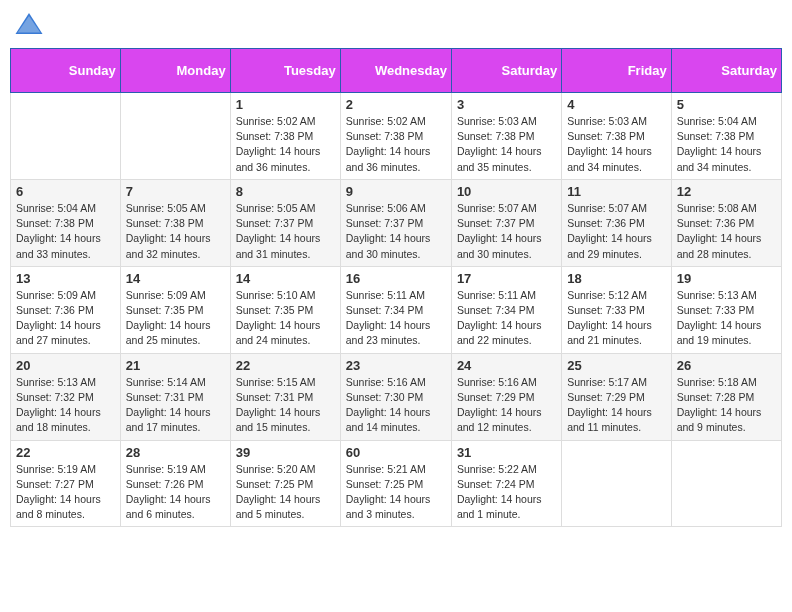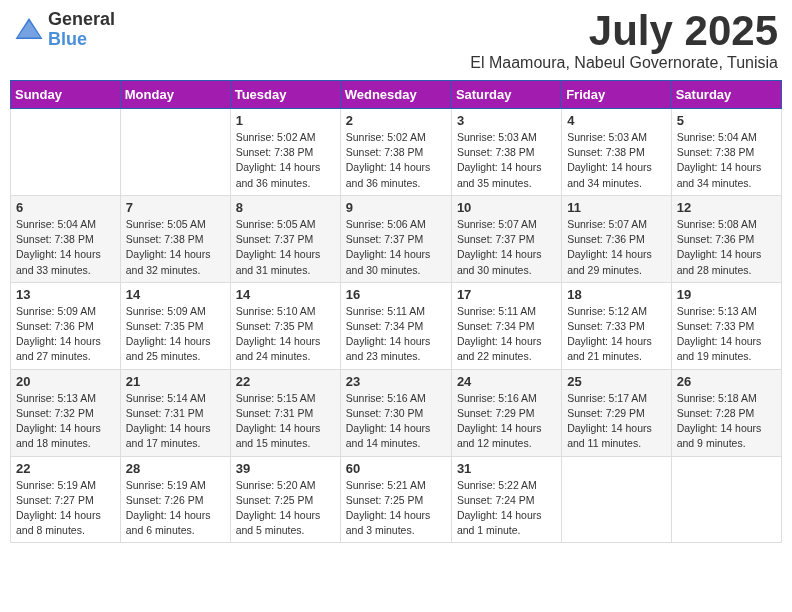--- a/index.html
+++ b/index.html
@@ -54,26 +54,26 @@
       font-size: 16px;
       color: #333;
       margin-top: 2px;
     }
     .calendar {
       width: 100%;
       border-collapse: collapse;
       border: 1px solid #ccc;
     }
     .calendar th {
-      background: #a21caf;
+      background: #d946ef;
       color: white;
       font-size: 13px;
       font-weight: bold;
-      padding: 6px 4px;
-      text-align: left;
+      padding: 14px 4px;
+      text-align: right;
       border: 1px solid #2a5db0;
     }
     .calendar td {
       vertical-align: top;
       border: 1px solid #ddd;
       padding: 4px 5px;
       width: 113px;
       min-height: 80px;
       background: #fff;
       font-size: 11px;
@@ -101,28 +101,20 @@
   </style>
 </head>
 <body>
 
 <div class="header">
   <div class="logo">
     <svg class="logo-icon" viewBox="0 0 40 40">
       <polygon points="20,4 38,32 2,32" fill="#3a7bd5"></polygon>
       <polygon points="20,8 35,30 5,30" fill="white" opacity="0.3"></polygon>
     </svg>
-    <div class="logo-text">
-      <span class="logo-general">General</span>
-      <span class="logo-blue">Blue</span>
-    </div>
-  </div>
-  <div class="title-section">
-    <div class="month-title">July 2025</div>
-    <div class="subtitle">El Maamoura, Nabeul Governorate, Tunisia</div>
   </div>
 </div>
 
 <table class="calendar">
   <thead>
     <tr>
     <th>Sunday</th>
         <th>Monday</th>
         <th>Tuesday</th>
         <th>Wednesday</th>

